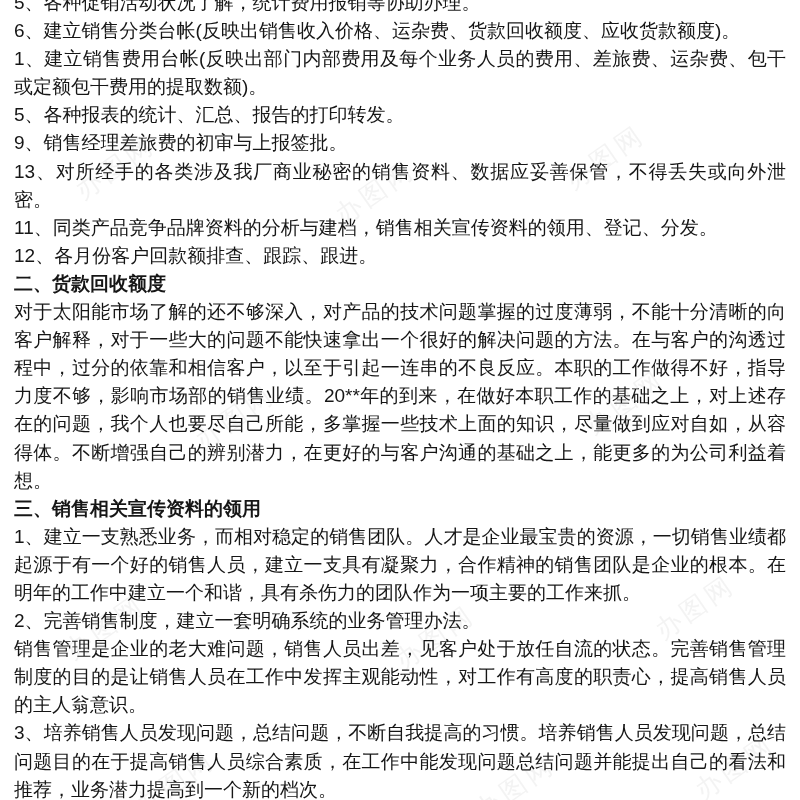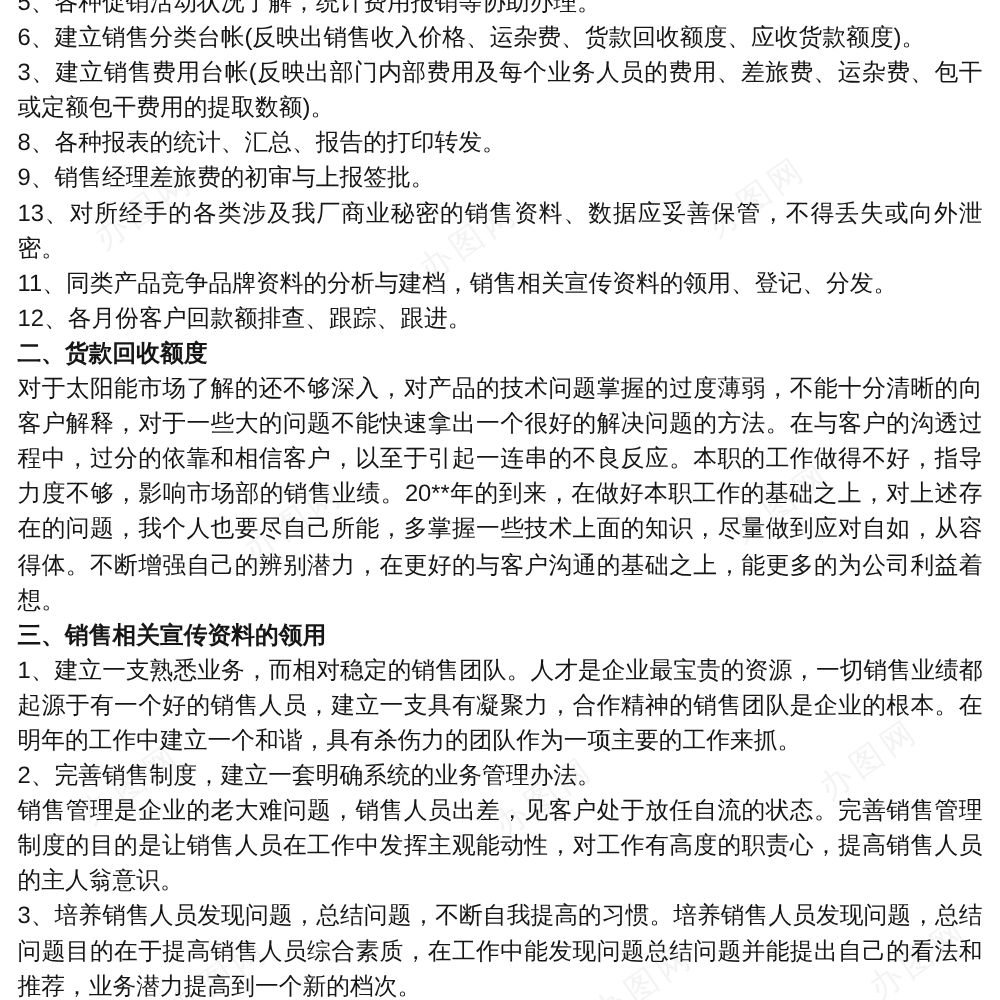--- a/index.html
+++ b/index.html
@@ -81,22 +81,22 @@
     <span>办图网</span>
     <span>办图网</span>
     <span>办图网</span>
     <span>办图网</span>
     <span>办图网</span>
   </div>
 
   <div class="content">
     <p class="para-list">5、各种促销活动状况了解，统计费用报销等协助办理。</p>
     <p class="para-list">6、建立销售分类台帐(反映出销售收入价格、运杂费、货款回收额度、应收货款额度)。</p>
-    <p class="para-list">3、建立销售费用台帐(反映出部门内部费用及每个业务人员的费用、差旅费、运杂费、包干或定额包干费用的提取数额)。</p>
-    <p class="para-list">8、各种报表的统计、汇总、报告的打印转发。</p>
+    <p class="para-list">1、建立销售费用台帐(反映出部门内部费用及每个业务人员的费用、差旅费、运杂费、包干或定额包干费用的提取数额)。</p>
+    <p class="para-list">5、各种报表的统计、汇总、报告的打印转发。</p>
     <p class="para-list">9、销售经理差旅费的初审与上报签批。</p>
     <p class="para-list">13、对所经手的各类涉及我厂商业秘密的销售资料、数据应妥善保管，不得丢失或向外泄密。</p>
     <p class="para-list">11、同类产品竞争品牌资料的分析与建档，销售相关宣传资料的领用、登记、分发。</p>
     <p class="para-list">12、各月份客户回款额排查、跟踪、跟进。</p>
     <p class="para-heading">二、货款回收额度</p>
     <p class="para-body">对于太阳能市场了解的还不够深入，对产品的技术问题掌握的过度薄弱，不能十分清晰的向客户解释，对于一些大的问题不能快速拿出一个很好的解决问题的方法。在与客户的沟透过程中，过分的依靠和相信客户，以至于引起一连串的不良反应。本职的工作做得不好，指导力度不够，影响市场部的销售业绩。20**年的到来，在做好本职工作的基础之上，对上述存在的问题，我个人也要尽自己所能，多掌握一些技术上面的知识，尽量做到应对自如，从容得体。不断增强自己的辨别潜力，在更好的与客户沟通的基础之上，能更多的为公司利益着想。</p>
     <p class="para-heading">三、销售相关宣传资料的领用</p>
     <p class="para-body">1、建立一支熟悉业务，而相对稳定的销售团队。人才是企业最宝贵的资源，一切销售业绩都起源于有一个好的销售人员，建立一支具有凝聚力，合作精神的销售团队是企业的根本。在明年的工作中建立一个和谐，具有杀伤力的团队作为一项主要的工作来抓。</p>
     <p class="para-body">2、完善销售制度，建立一套明确系统的业务管理办法。</p>
     <p class="para-body">销售管理是企业的老大难问题，销售人员出差，见客户处于放任自流的状态。完善销售管理制度的目的是让销售人员在工作中发挥主观能动性，对工作有高度的职责心，提高销售人员的主人翁意识。</p>

